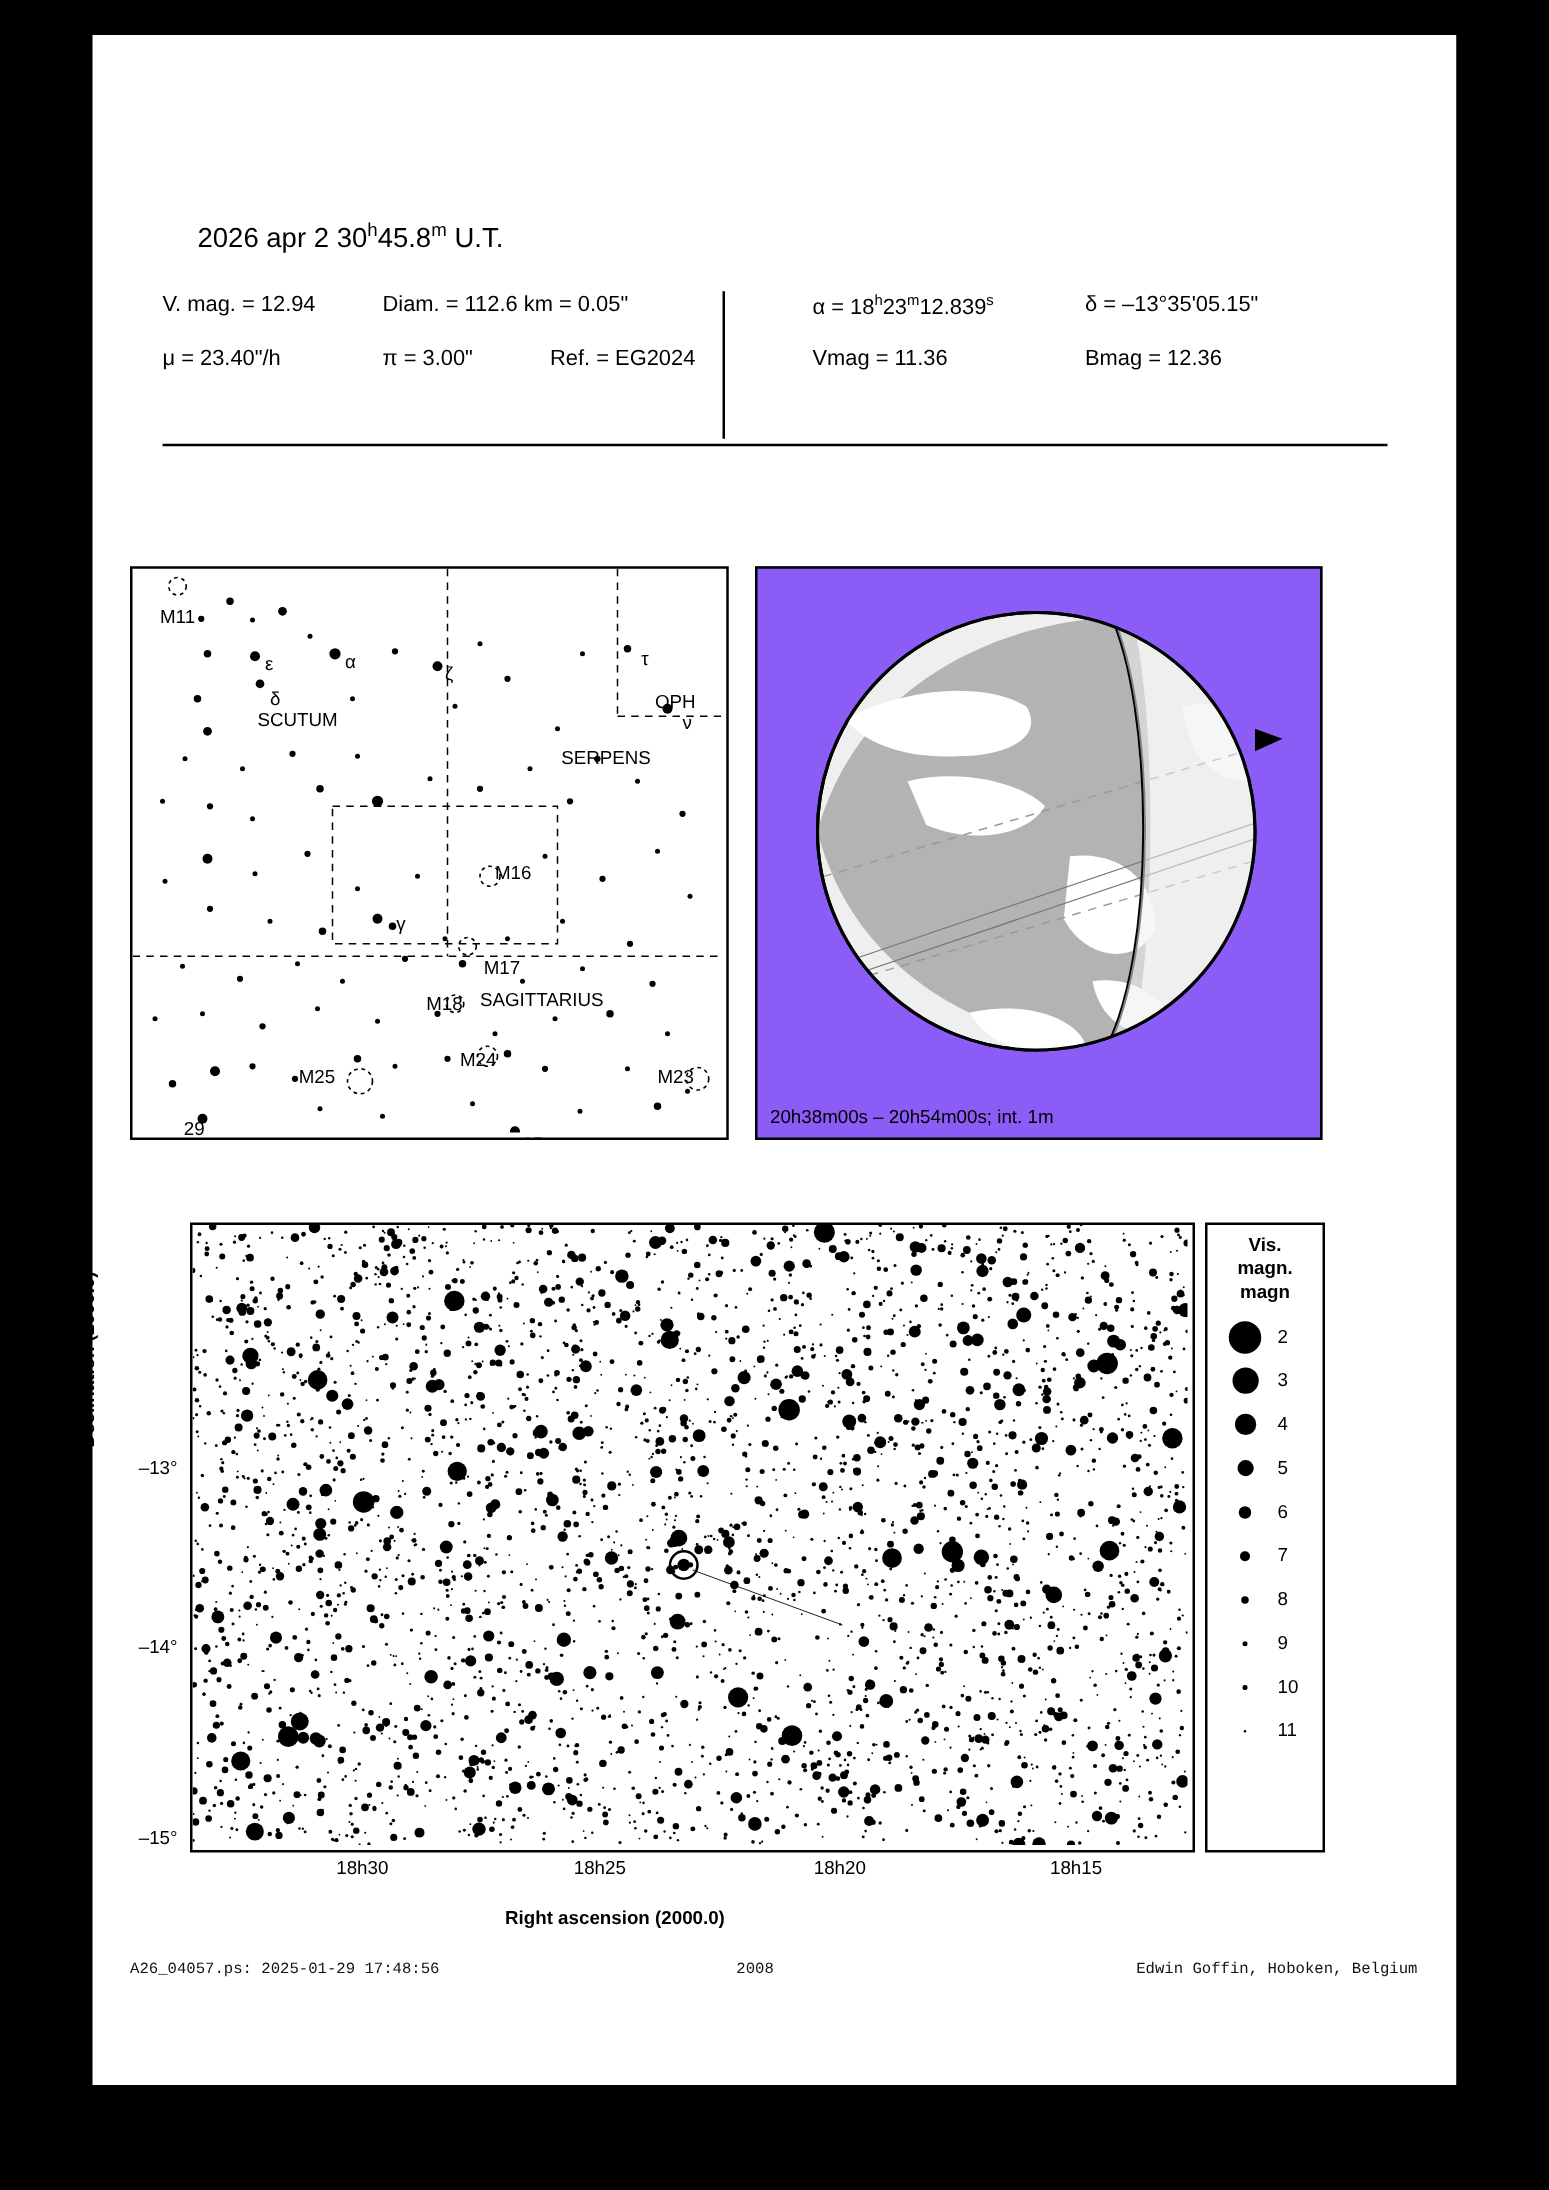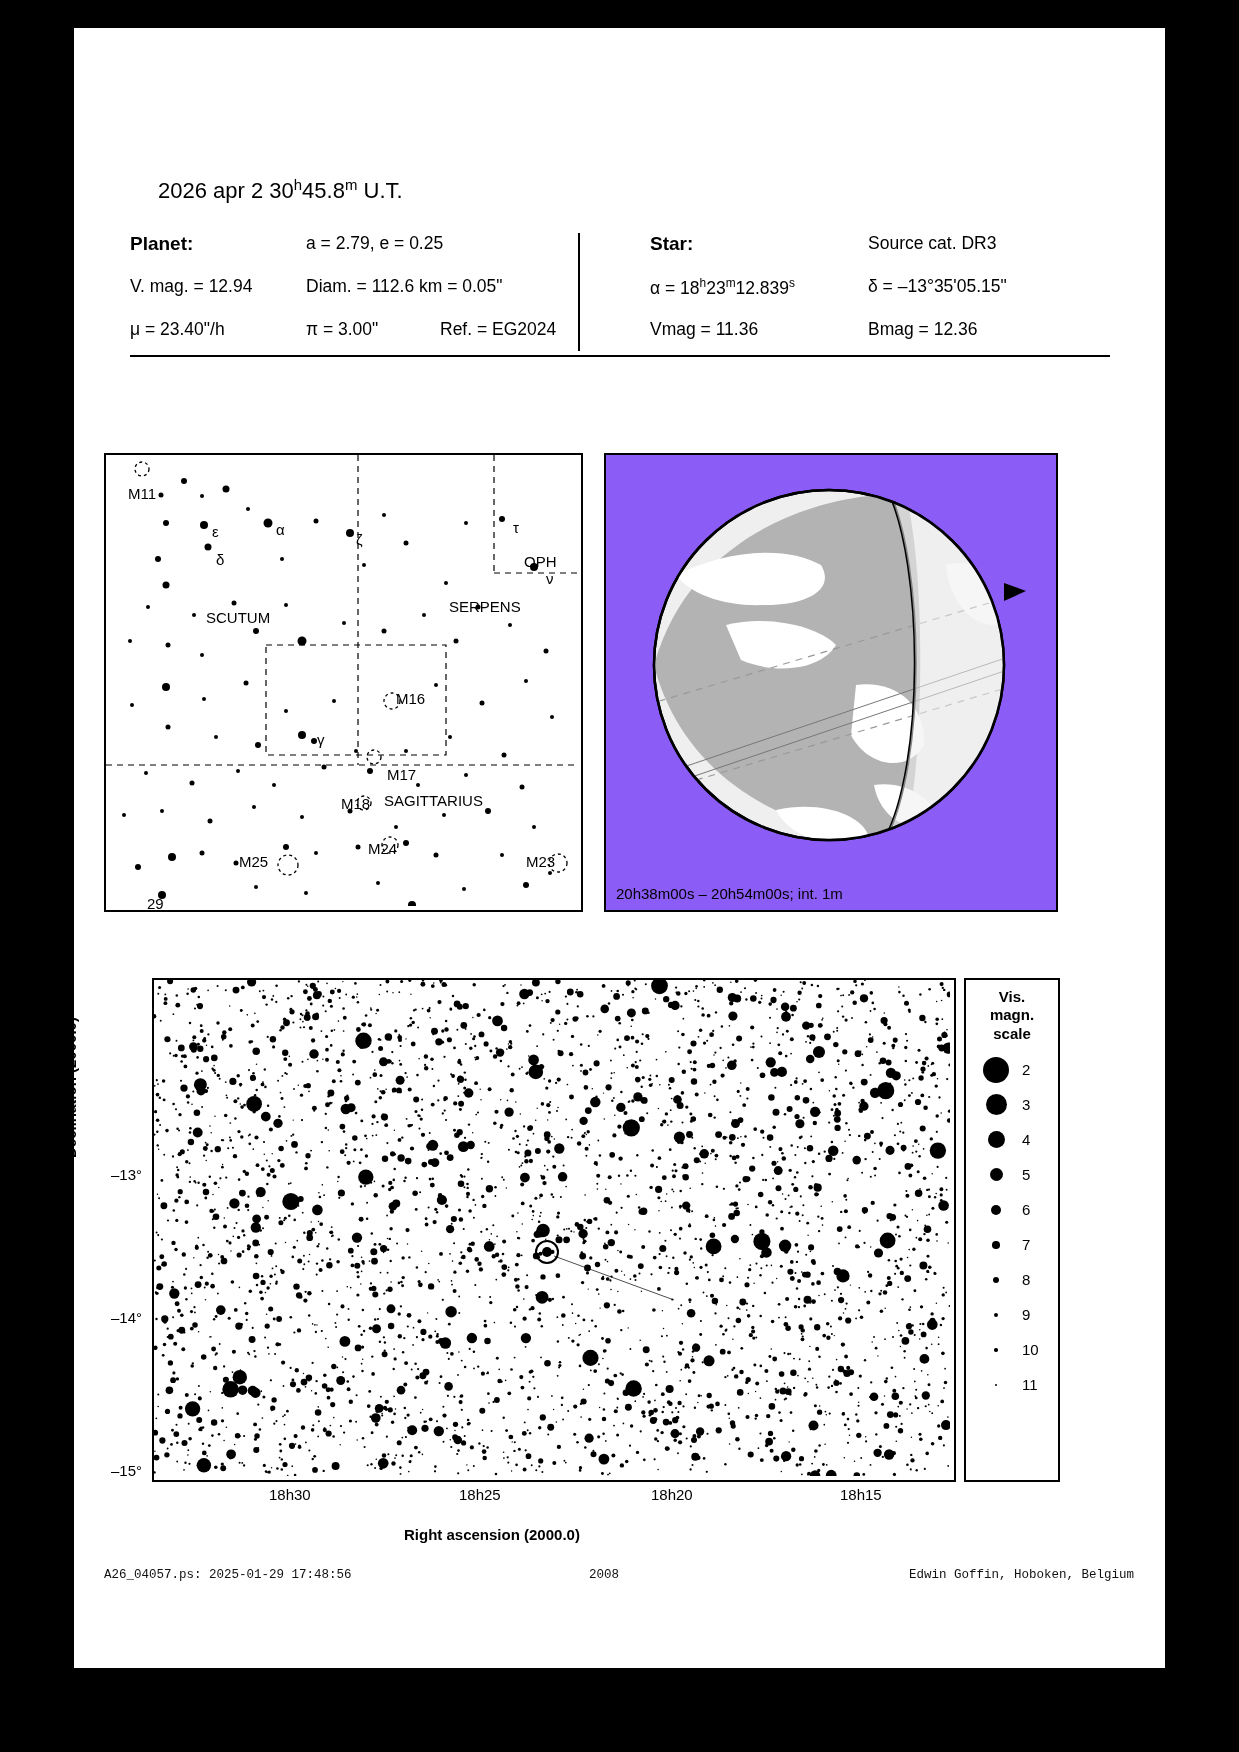--- a/index.html
+++ b/index.html
@@ -49,26 +49,20 @@
 <body>
 
 <div class="page">
 
 
   <div class="subtitle">
     <span>2026 apr  2  30</span><sup>h</sup><span>45.8</span><sup>m</sup><span> U.T.</span>
   </div>
 
   <div class="info">
-    <div class="row">
-      <span class="c1 infohdr">Planet:</span>
-      <span class="c2">a = 2.79, e = 0.25</span>
-      <span class="c3 infohdr">Star:</span>
-      <span class="c4">Source cat.  DR3</span>
-    </div>
     <div class="row">
       <span class="c1">V. mag. = 12.94</span>
       <span class="c2">Diam. = 112.6 km = 0.05"</span>
       <span class="c3"><span>α = 18</span><sup>h</sup><span>23</span><sup>m</sup><span>12.839</span><sup>s</sup></span>
       <span class="c4">δ = –13°35'05.15"</span>
     </div>
     <div class="row">
       <span class="c1">μ =  23.40"/h</span>
       <span class="c2">π =  3.00"</span>
       <span class="c2b">Ref. = EG2024</span>
@@ -195,21 +189,21 @@
         <line x1="0" y1="310" x2="471" y2="310"></line>
         <rect x="160" y="190" width="180" height="110"></rect>
       </g>
       <g class="cname" font-size="15" fill="#000" font-family="Liberation Sans, sans-serif"></g>
     </svg>
     <div id="skylabels">
         <div class="skytxt" style="position: absolute; left: 22px; top: 30px;">M11</div>
         <div class="skytxt" style="position: absolute; left: 106px; top: 68px;">ε</div>
         <div class="skytxt" style="position: absolute; left: 170px; top: 66px;">α</div>
         <div class="skytxt" style="position: absolute; left: 110px; top: 96px;">δ</div>
-        <div class="skytxt" style="position: absolute; left: 100px; top: 113px; margin-top: 41px;">SCUTUM</div>
+        <div class="skytxt" style="position: absolute; left: 100px; top: 113px;">SCUTUM</div>
         <div class="skytxt" style="position: absolute; left: 250px; top: 76px;">ζ</div>
         <div class="skytxt" style="position: absolute; left: 407px; top: 64px;">τ</div>
         <div class="skytxt" style="position: absolute; left: 418px; top: 98px;">OPH</div>
         <div class="skytxt" style="position: absolute; left: 440px; top: 115px;">ν</div>
         <div class="skytxt" style="position: absolute; left: 343px; top: 143px;">SERPENS</div>
         <div class="skytxt" style="position: absolute; left: 290px; top: 235px;">M16</div>
         <div class="skytxt" style="position: absolute; left: 211px; top: 276px;">γ</div>
         <div class="skytxt" style="position: absolute; left: 281px; top: 311px;">M17</div>
         <div class="skytxt" style="position: absolute; left: 235px; top: 340px;">M18</div>
         <div class="skytxt" style="position: absolute; left: 278px; top: 337px;">SAGITTARIUS</div>
@@ -3471,21 +3465,21 @@
 
   <div class="xtick" style="left:195px;">18h30</div>
   <div class="xtick" style="left:385px;">18h25</div>
   <div class="xtick" style="left:577px;">18h20</div>
   <div class="xtick" style="left:766px;">18h15</div>
 
   <div class="legend">
     <div class="lt">
       <div>Vis.</div>
       <div>magn.</div>
-      <div>scale</div>
+      <div>magn</div>
     </div>
     <div id="legrows" style="margin-top:10px;">
         <div class="legrow">
           <div class="legdot" style="width: 26px; height: 26px; top: 4px; left: 17px;"></div>
           <div class="legnum" style="top: 8px;">2</div>
         </div>
         <div class="legrow">
           <div class="legdot" style="width: 21px; height: 21px; top: 6.5px; left: 19.5px;"></div>
           <div class="legnum" style="top: 8px;">3</div>
         </div>

